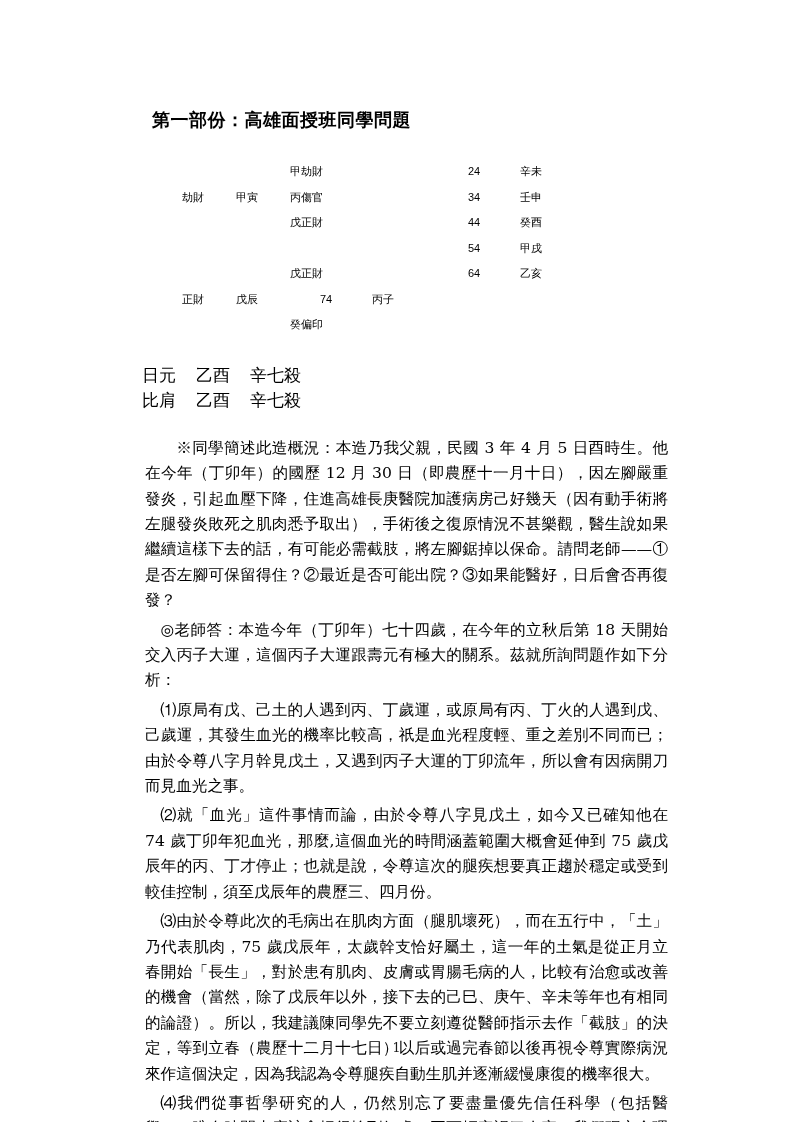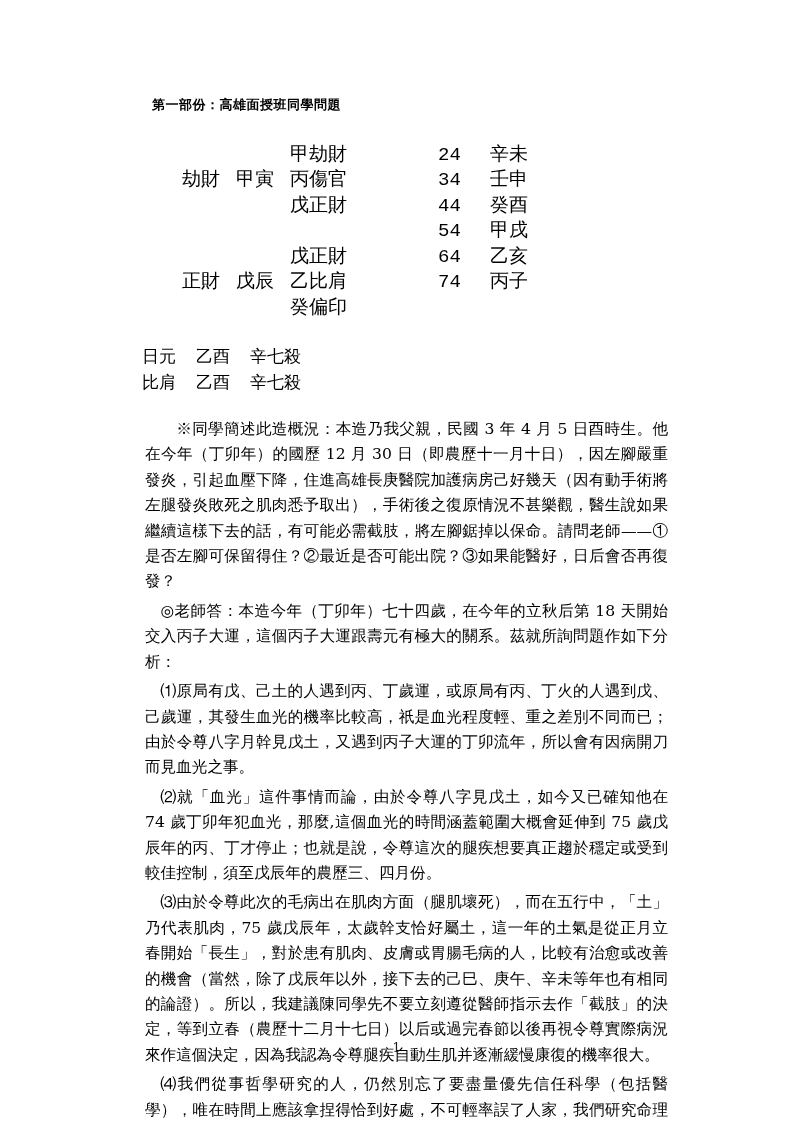--- a/index.html
+++ b/index.html
@@ -23,54 +23,54 @@
   }
   .content {
     position: absolute;
     left: 141px;
     top: 96px;
     width: 531px;
   }
 
   
   .h-part {
-    font-size: 13px;
+    font-size: 18px;
     font-weight: bold;
     letter-spacing: 0.5px;
-    margin: 0 0 0 11px;
+    margin: 12px 0 0 11px;
     line-height: 1.35;
     font-family: "DejaVu Sans", "Liberation Sans", sans-serif;
   }
   .h-question {
     font-size: 15.5px;
     font-weight: bold;
     margin: 41px 0 0 0;
     line-height: 1.35;
     letter-spacing: 0.2px;
     font-family: "DejaVu Sans", "Liberation Sans", sans-serif;
   }
 
   
   .chart {
     margin-top: 27px;
-    font-size: 19px;
+    font-size: 11px;
     line-height: 25.5px;
     position: relative;
   }
   .chart-row {
     display: flex;
     align-items: baseline;
     height: 25.5px;
   }
   .col-god    { width: 54px; flex: 0 0 54px; padding-left: 1px; margin-left: 40px; }
   .col-pillar { width: 54px; flex: 0 0 54px; }
   .col-hidden { width: 148px; flex: 0 0 148px; }
   .col-age    { width: 52px; flex: 0 0 52px; text-align: left; }
   .col-luck   { width: 70px; flex: 0 0 70px; }
-  .num { font-family: Liberation Mono, monospace; }
+  .num { font-family: Liberation Sans, sans-serif; margin-left: 30px; }
 
   .daymaster {
     margin-top: 25px;
     font-size: 17px;
     line-height: 25.5px;
   }
   .dm-row { display: flex; align-items: baseline; height: 25.5px; }
   .dm-a { width: 54px; flex: 0 0 54px; padding-left: 1px; }
   .dm-b { width: 54px; flex: 0 0 54px; font-family: Liberation Mono, monospace; }
   .dm-c { width: 90px; flex: 0 0 90px; }
@@ -151,21 +151,20 @@
         <span class="col-god"></span>
         <span class="col-pillar"></span>
         <span class="col-hidden">戊正財</span>
         <span class="col-age num">64</span>
         <span class="col-luck">乙亥</span>
       </div>
 
       <div class="chart-row">
         <span class="col-god">正財</span>
         <span class="col-pillar">戊辰</span>
-        <span class="col-hidden">乙比肩</span>
         <span class="col-age num">74</span>
         <span class="col-luck">丙子</span>
       </div>
 
       <div class="chart-row">
         <span class="col-god"></span>
         <span class="col-pillar"></span>
         <span class="col-hidden">癸偏印</span>
         <span class="col-age num"></span>
         <span class="col-luck"></span>

